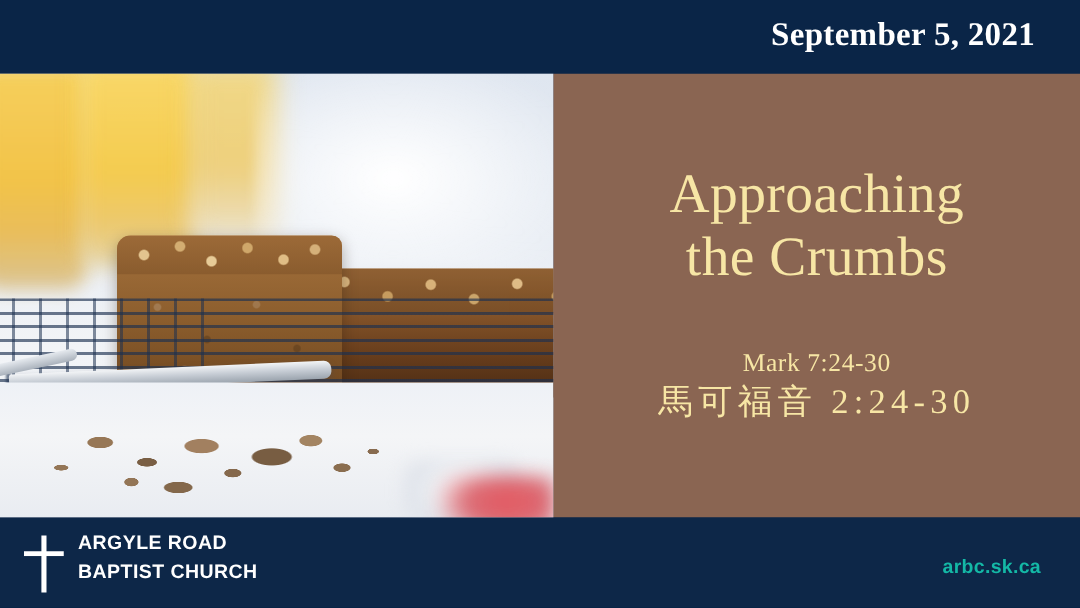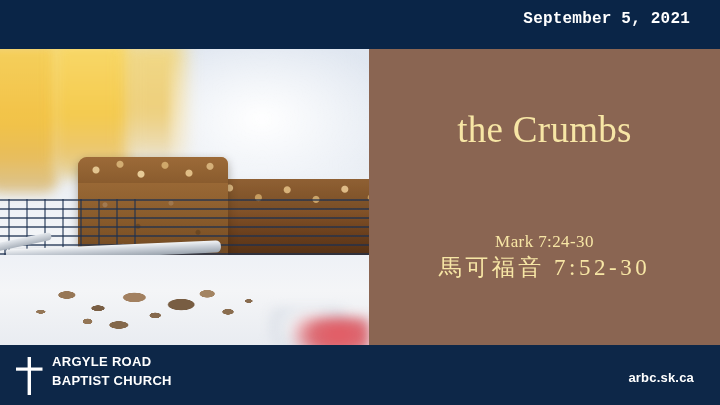--- a/index.html
+++ b/index.html
@@ -19,24 +19,24 @@
   
   #header-bar {
     position:absolute; left:0; top:0;
     width:720px; height:49px;
     background:#0a2547;
     z-index:5;
   }
   #service-date {
     position:absolute; right:30px; top:10px;
     color:#ffffff;
-    font-size:16px;
+    font-size:22px;
     font-weight:bold;
     letter-spacing:0.2px;
-    font-family:Liberation Mono, monospace;
+    font-family:Liberation Serif, serif;
   }
 
   
   #photo-panel {
     position:absolute; left:0; top:49px;
     width:369px; height:296px;
     overflow:hidden;
     background:#e9eef5;
   }
   .ph { position:absolute; }
@@ -256,21 +256,21 @@
     color:#ffffff;
     font-family:"Liberation Sans", sans-serif;
     font-size:13px;
     font-weight:bold;
     line-height:1.45;
     letter-spacing:.3px;
   }
   #church-name div { white-space:nowrap; }
   #website-url {
     position:absolute; right:26px; top:25px;
-    color:#ffffff;
+    color:#14b8a6;
     font-family:"Liberation Sans", sans-serif;
     font-size:13px;
     font-weight:bold;
     letter-spacing:.2px;
   }
 </style>
 </head>
 <body>
 
 <div id="slide">
@@ -297,25 +297,26 @@
     <div class="ph" id="ph-server-handle"></div>
     <div class="ph" id="ph-counter"></div>
     <div class="ph" id="ph-crumbs"></div>
     <div class="ph" id="ph-bowl"></div>
     <div class="ph" id="ph-red"></div>
 
   </div>
 
   <div id="content-panel">
     <div id="sermon-title">
+      <div>Approaching</div>
       <div>the Crumbs</div>
     </div>
     <div id="scripture-block">
       <div id="scripture-en">Mark 7:24-30</div>
-      <div id="scripture-zh">馬可福音 7:52-30</div>
+      <div id="scripture-zh">馬可福音 2:24-30</div>
     </div>
   </div>
 
   <div id="footer-bar">
     <svg id="cross-icon" viewBox="0 0 32 42">
       <rect x="13.6" y="2" width="3.4" height="38" fill="#ffffff"></rect>
       <rect x="2" y="12.5" width="26.5" height="3.2" fill="#ffffff"></rect>
     </svg>
     <div id="church-name">
       <div>ARGYLE ROAD</div>

